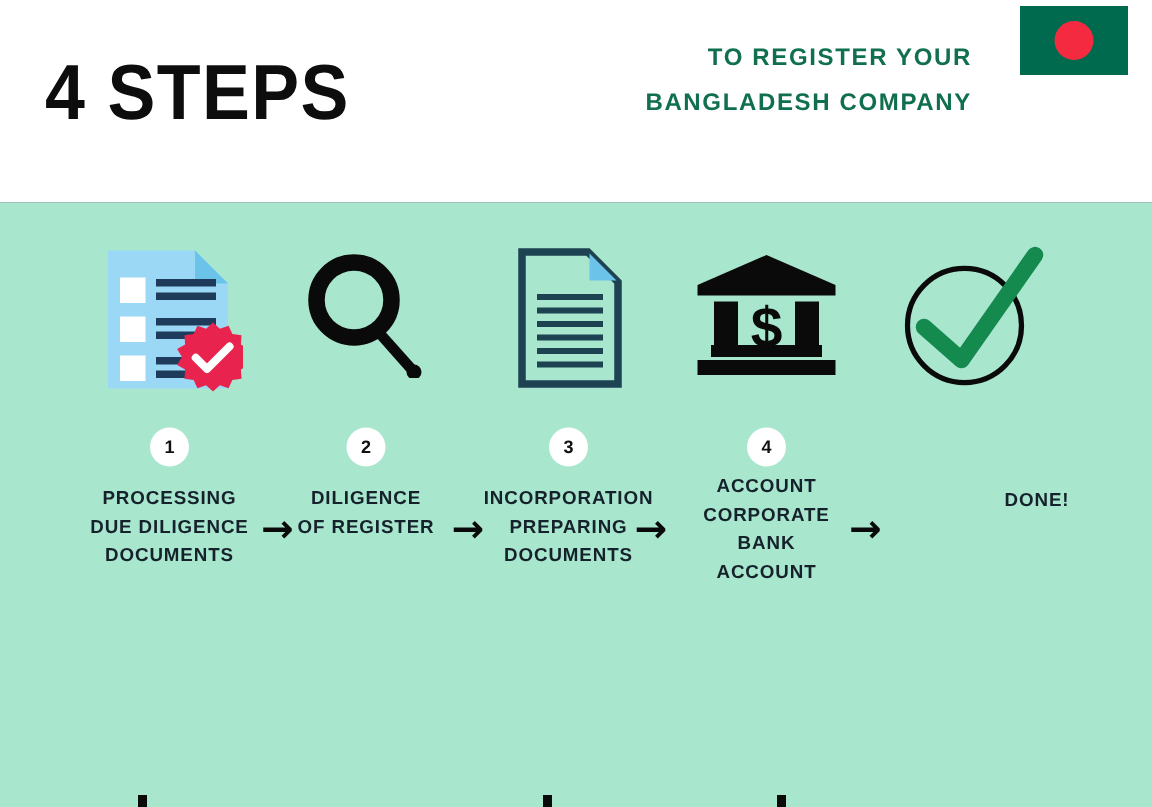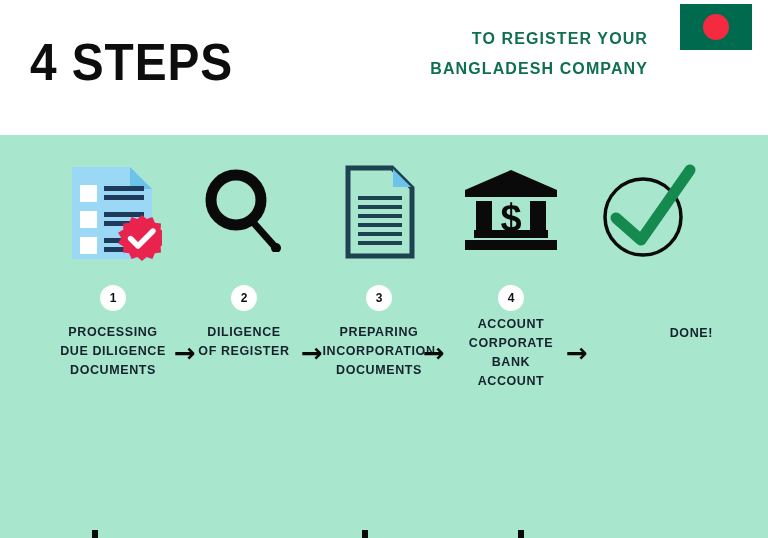--- a/index.html
+++ b/index.html
@@ -226,22 +226,22 @@
           <rect x="14" y="32" width="44" height="4" fill="#1d4352"></rect>
           <rect x="14" y="41" width="44" height="4" fill="#1d4352"></rect>
           <rect x="14" y="50" width="44" height="4" fill="#1d4352"></rect>
           <rect x="14" y="59" width="44" height="4" fill="#1d4352"></rect>
           <rect x="14" y="68" width="44" height="4" fill="#1d4352"></rect>
           <rect x="14" y="77" width="44" height="4" fill="#1d4352"></rect>
         </svg>
       </div>
       <div class="num-circle">3</div>
       <div class="caption">
+        <span>INCORPORATION</span>
         <span>PREPARING</span>
-        <span>INCORPORATION</span>
         <span>DOCUMENTS</span>
       </div>
     </div>
 
     <div class="arrow arrow-3">→</div>
 
     <div class="step step-4">
       <div class="icon-box">
         <svg style="position:absolute;left:17px;top:18px;" width="96" height="82" viewBox="0 0 96 82">
           <path d="M48 2 L94 22 H2 Z" fill="#0a0a0a"></path>

